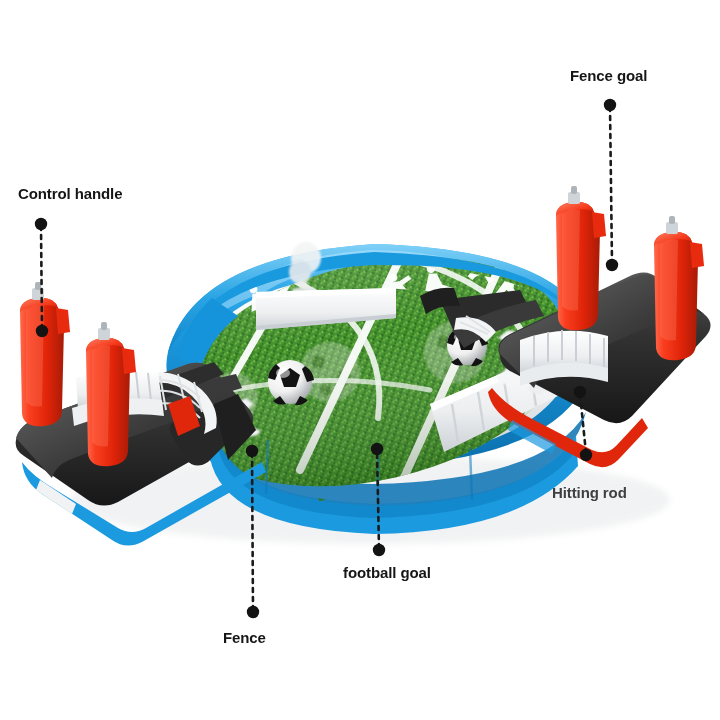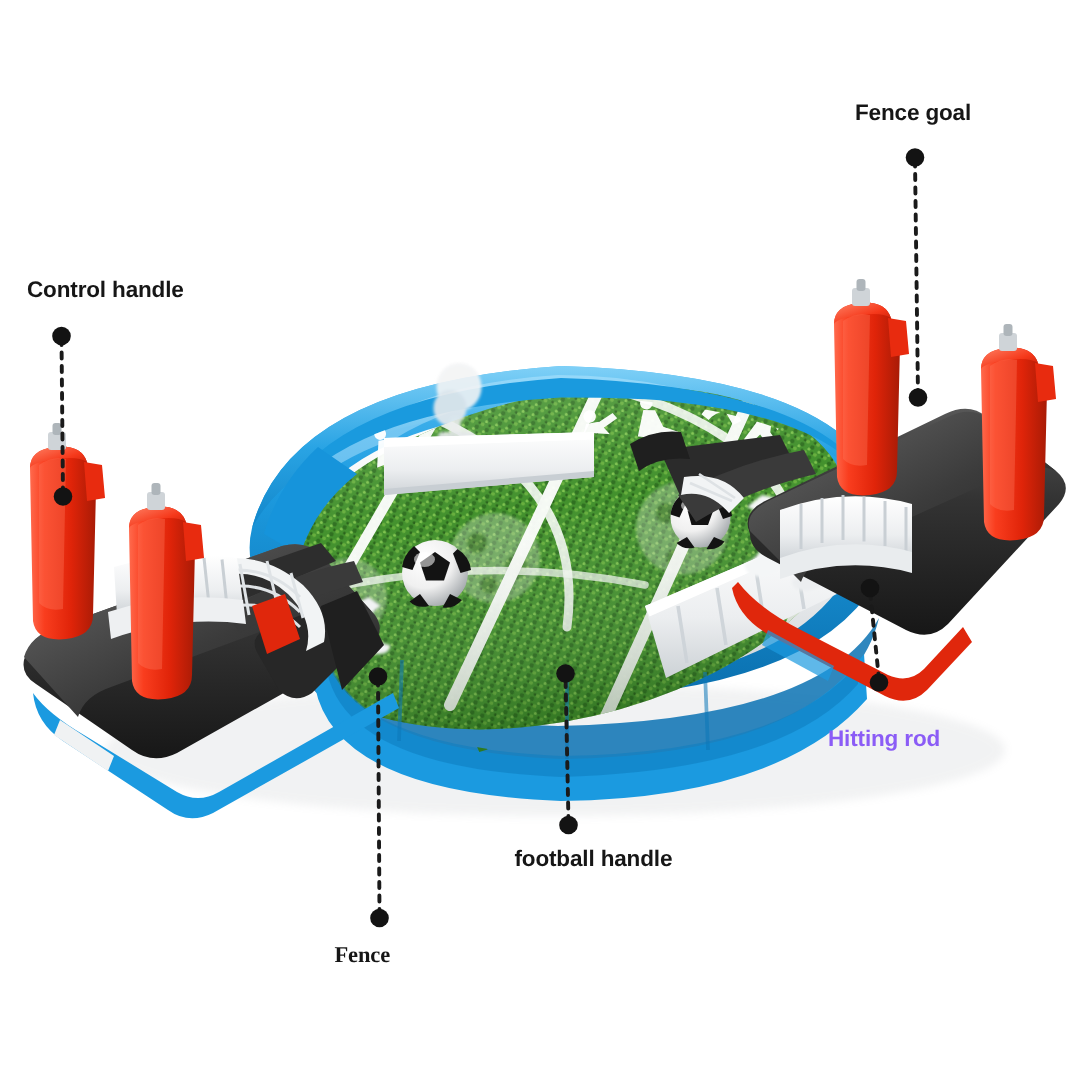--- a/index.html
+++ b/index.html
@@ -437,18 +437,18 @@
         <circle cx="379" cy="550" r="6.2"></circle>
         <circle cx="377" cy="449" r="6.2"></circle>
         <circle cx="253" cy="612" r="6.2"></circle>
         <circle cx="252" cy="451" r="6.2"></circle>
       </g>
   </svg>
 
   <div id="callout-labels">
       <div class="callout-label" style="left: 18px; top: 186px; color: rgb(22, 22, 22); text-align: right;">Control handle</div>
       <div class="callout-label" style="left: 570px; top: 68px; color: rgb(22, 22, 22);">Fence goal</div>
-      <div class="callout-label" style="left: 552px; top: 485px; color: #8b5cf6;">Hitting rod</div>
-      <div class="callout-label" style="left: 343px; top: 565px; color: rgb(22, 22, 22);">football handle</div>
-      <div class="callout-label" style="left: 223px; top: 630px; color: rgb(22, 22, 22); font-family: Liberation Serif, serif;">Fence</div>
+      <div class="callout-label" style="left: 552px; top: 485px; color: #404040;">Hitting rod</div>
+      <div class="callout-label" style="left: 343px; top: 565px; color: rgb(22, 22, 22);">football goal</div>
+      <div class="callout-label" style="left: 223px; top: 630px; color: rgb(22, 22, 22);">Fence</div>
     </div>
 
 </div>
 
 </body></html>

